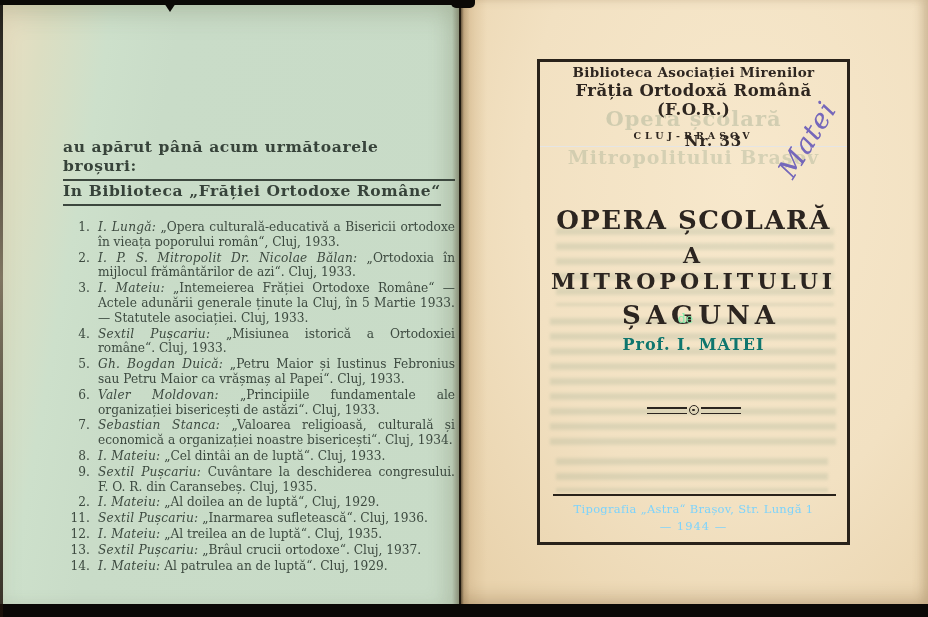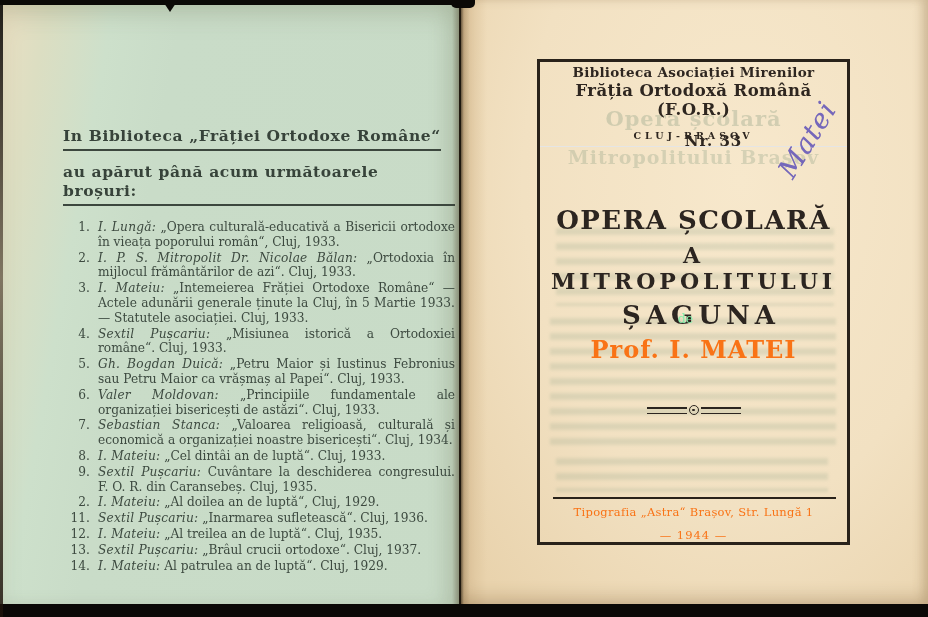--- a/index.html
+++ b/index.html
@@ -40,33 +40,33 @@
   .tbh3{font-weight:bold;font-size:9.5px;letter-spacing:4px;margin-top:11px;}
   .nr{position:absolute;left:0;right:0;top:70px;text-align:center;
       font-weight:bold;font-size:15px;letter-spacing:1px;color:#2e2620;padding-left:40px;}
   .title{position:absolute;left:0;right:0;top:143px;text-align:center;color:#2c2520;}
   .title .t1{font-weight:bold;font-size:26px;letter-spacing:1.5px;}
   .title .t2{font-weight:bold;font-size:22px;letter-spacing:4px;margin-top:7px;}
   .title .t3{font-weight:bold;font-size:26px;letter-spacing:5px;margin-top:6px;padding-left:15px;}
   .de{position:absolute;left:0;right:16px;top:249px;text-align:center;
       font-size:12.5px;color:#86efac;}
   .tp-author{position:absolute;left:0;right:0;top:273px;text-align:center;
-      font-weight:bold;font-size:24px;letter-spacing:1px;color:#f97316;}
+      font-weight:bold;font-size:16px;letter-spacing:1px;color:#0f766e;}
   .ornament{position:absolute;left:0;right:0;top:343px;display:flex;
       align-items:center;justify-content:center;}
   .orn-line{width:40px;height:4px;border-top:2.4px solid #2c2520;
       border-bottom:1.1px solid #2c2520;}
   .orn-circle{width:8px;height:8px;border:1.6px solid #2c2520;border-radius:50%;
       margin:0 2px;position:relative;}
   .orn-circle::after{content:"";position:absolute;left:2.6px;top:2.6px;width:2.6px;
       height:2.6px;background:#2c2520;border-radius:50%;}
-  .imprint{position:absolute;left:0;right:0;bottom:0;text-align:center;color:#f97316;}
+  .imprint{position:absolute;left:0;right:0;bottom:0;text-align:center;color:#7dd3fc;}
   .imprint-rule{border-top:2.4px solid #29221a;margin:0 11px 6px 13px;}
   .imp1{font-size:11.5px;letter-spacing:.3px;}
-  .imp2{font-size:11.5px;letter-spacing:1px;margin-top:9px;}
+  .imp2{font-size:11.5px;letter-spacing:1px;margin-top:3px;padding-bottom:9px;}
 
   
   .signature{position:absolute;left:741px;top:124px;width:132px;text-align:center;
       transform:rotate(-58deg);font-style:italic;font-size:27px;
       color:rgba(108,94,186,.88);letter-spacing:1px;
       text-shadow:0 0 .6px rgba(108,94,186,.5);}
 
   
   .ghost{position:absolute;color:rgba(125,150,122,.55);filter:blur(.7px);
       text-align:center;font-weight:bold;pointer-events:none;}
@@ -92,25 +92,25 @@
       background:linear-gradient(90deg,rgba(70,60,35,0) 0,rgba(70,55,30,.38) 42%,
                  rgba(40,30,16,.55) 52%,rgba(120,95,60,.22) 66%,rgba(0,0,0,0) 100%);}
 </style>
 </head>
 <body>
 
 <div id="canvas">
 
   <div class="page-left">
     <div class="lp-content">
+      <div class="lp-h lp-h2">
+        <span class="ul">au apărut până acum următoarele broșuri:</span>
+      </div>
       <div class="lp-h">
         <span class="ul">In Biblioteca „Frăției Ortodoxe Române“</span>
-      </div>
-      <div class="lp-h lp-h2">
-        <span class="ul">au apărut până acum următoarele broșuri:</span>
       </div>
 
       <div class="lp-list">
 
           <div class="li-row">
             <span class="li-num">1.</span>
             <span class="li-text"><span class="li-author">I. Lungă:</span> <span>„Opera culturală-educativă a Bisericii ortodoxe în vieața poporului român“, Cluj, 1933.</span></span>
           </div>
 
           <div class="li-row">

